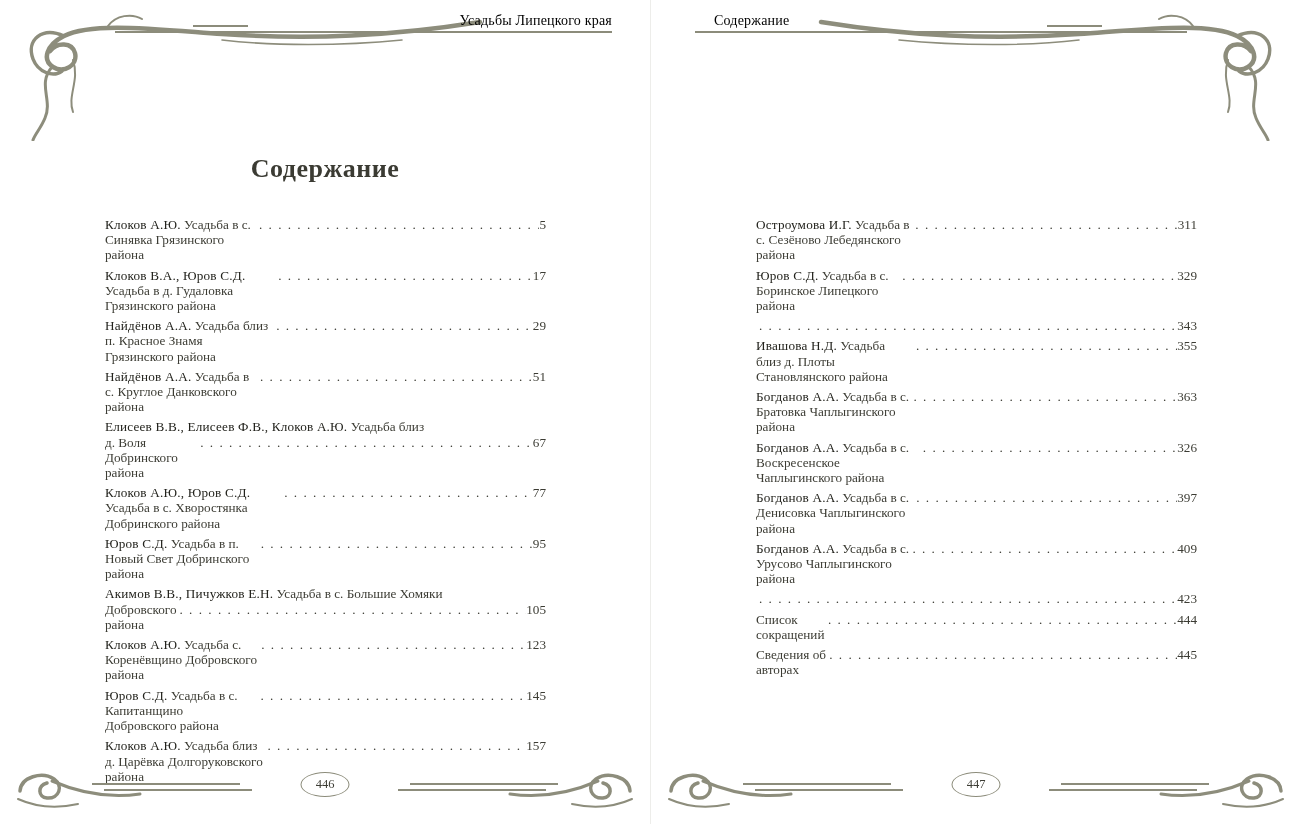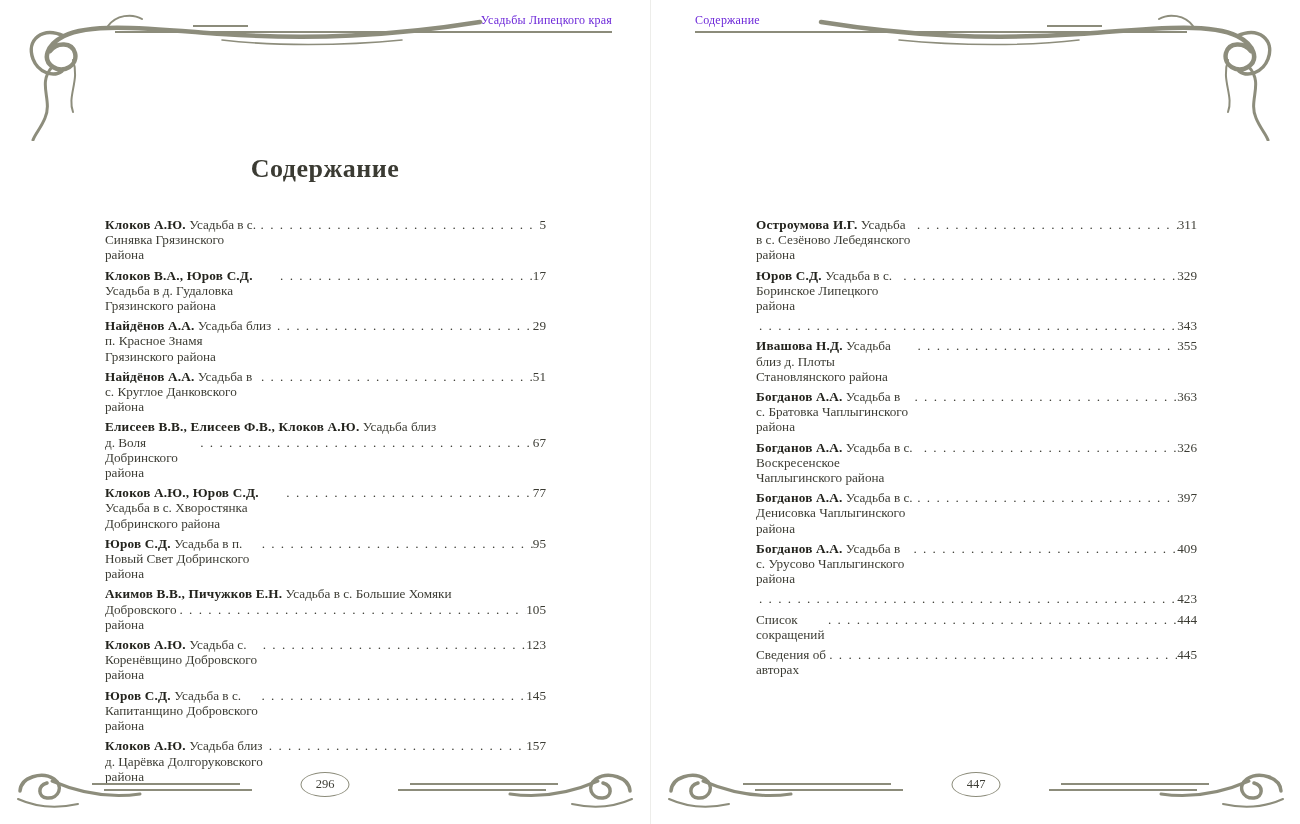--- a/index.html
+++ b/index.html
@@ -7,21 +7,21 @@
     position:relative;width:1300px;height:824px;background:#ffffff;overflow:hidden;
     font-family:"Liberation Serif","DejaVu Serif",serif;color:#3c3c34;
   }
   .page{position:absolute;top:0;width:650px;height:824px;background:#fff;}
   .page.left{left:0;}
   .page.right{left:650px;border-left:1px solid #ededea;}
 
   
   .rule{position:absolute;background:#8c8c7b;height:2px;}
   .rule.thin{height:1.5px;}
-  .runhead-text{position:absolute;top:13px;font-size:12px;color:#6d28d9;letter-spacing:.2px;}
+  .runhead-text{position:absolute;top:13px;font-size:14px;color:#000000;letter-spacing:.2px;margin-left:19px;}
   .page.left  .runhead-text{right:38px;text-align:right;}
   .page.right .runhead-text{left:44px;}
   .page.left  .rule.long {top:31px;left:115px;width:497px;}
   .page.left  .rule.short{top:25px;left:193px;width:55px;}
   .page.right .rule.long {top:31px;left:44px;width:492px;}
   .page.right .rule.short{top:25px;left:396px;width:55px;}
 
   
   .corner{position:absolute;top:6px;width:480px;height:135px;pointer-events:none;}
   .page.left  .corner{left:12px;}
@@ -29,21 +29,21 @@
   .fl{position:absolute;width:132px;height:44px;}
 
   
   .toc-title{position:absolute;top:137px;left:105px;width:440px;text-align:center;
     font-size:26px;font-weight:bold;color:#3b3b33;letter-spacing:.5px;}
 
   
   .toc{position:absolute;top:217px;left:105px;width:441px;font-size:13.2px;line-height:15.2px;}
   .entry{margin-bottom:5px;}
   .row{display:flex;align-items:baseline;}
-  .authors{font-weight:bold;color:#23231d;letter-spacing:.2px;}
+  .authors{font-weight:normal;color:#23231d;letter-spacing:.2px;}
   .etext{color:#3c3c34;}
   .leader{flex:1 1 auto;overflow:hidden;white-space:nowrap;min-width:12px;padding:0 3px;color:#3c3c34;}
   .leader::after{content:". . . . . . . . . . . . . . . . . . . . . . . . . . . . . . . . . . . . . . . . . . . . . . . . . . . . . . . . . . . .";letter-spacing:1.5px;}
   .pg{white-space:nowrap;color:#3c3c34;}
 
   
   .folio-band{position:absolute;left:0;bottom:10px;width:650px;height:48px;}
   .fl.left{left:12px;top:2px;}
   .fl.right{right:12px;top:2px;transform:scaleX(-1);}
   .fline{position:absolute;background:#8c8c7b;height:1.6px;width:148px;}
@@ -175,21 +175,21 @@
           </div>
         </div>
       </div>
 
     <div class="folio-band">
       <svg class="fl left" viewBox="0 0 132 44" aria-hidden="true">
           <use href="#footer-flourish"></use>
         </svg>
       <div class="fline l1"></div>
       <div class="fline l2"></div>
-      <div class="folio">296</div>
+      <div class="folio">446</div>
       <div class="fline r1"></div>
       <div class="fline r2"></div>
       <svg class="fl right" viewBox="0 0 132 44" aria-hidden="true">
           <use href="#footer-flourish"></use>
         </svg>
     </div>
   </section>
 
   <section class="page right">
     <svg class="corner" viewBox="0 0 480 135" aria-hidden="true">

